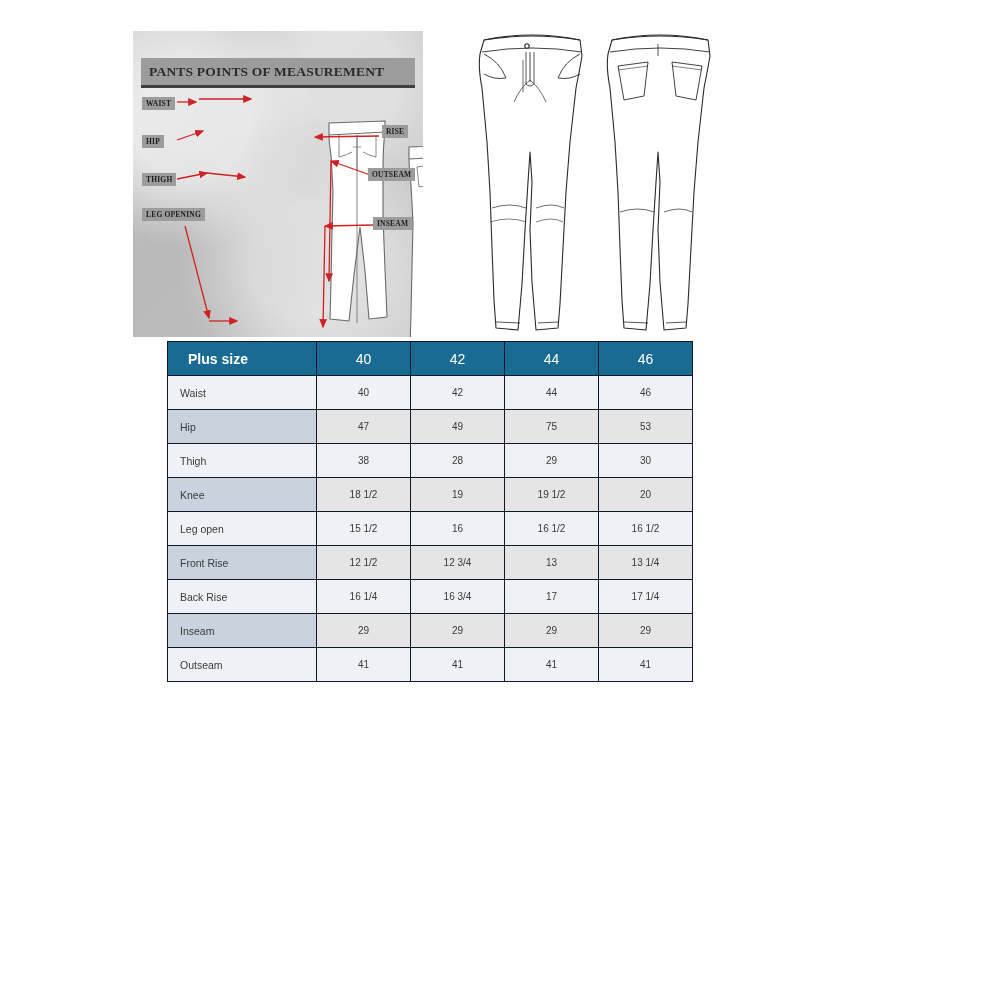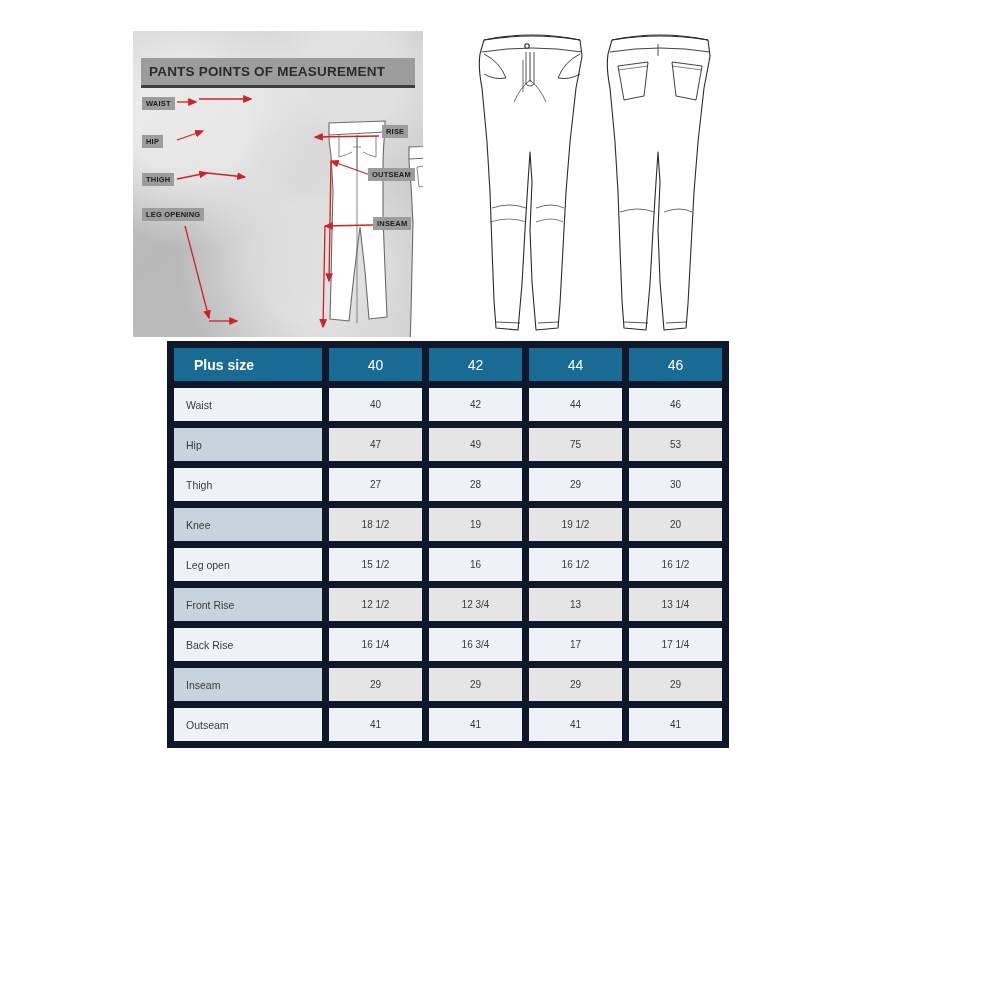--- a/index.html
+++ b/index.html
@@ -20,20 +20,21 @@
 
   
   #diagram-panel {
     position: absolute;
     left: 133px;
     top: 31px;
     width: 290px;
     height: 306px;
     background: #f0abfc;
     overflow: hidden;
+    font-family: Liberation Serif, serif;
   }
   #diagram-panel .texture {
     position: absolute;
     inset: 0;
     background:
       radial-gradient(circle at 20% 30%, rgba(255,255,255,0.55) 0 18%, rgba(255,255,255,0) 40%),
       radial-gradient(circle at 75% 15%, rgba(255,255,255,0.45) 0 14%, rgba(255,255,255,0) 36%),
       radial-gradient(circle at 60% 75%, rgba(255,255,255,0.40) 0 20%, rgba(255,255,255,0) 45%),
       radial-gradient(circle at 10% 85%, rgba(160,160,160,0.35) 0 18%, rgba(160,160,160,0) 42%),
       linear-gradient(140deg, #d6d6d6 0%, #c6c6c6 45%, #d2d2d2 100%);
@@ -76,21 +77,21 @@
   
   #size-table {
     position: absolute;
     left: 167px;
     top: 341px;
     border-collapse: collapse;
     font-size: 10.5px;
     color: #3a3a3a;
   }
   #size-table th, #size-table td {
-    border: 7px solid #0f172a;
+    border: 1px solid #0f172a;
     height: 33px;
     padding: 0;
   }
   #size-table thead th {
     background: #1a6b94;
     color: #ffffff;
     font-weight: bold;
   }
   #size-table thead th.first-col {
     text-align: left;
@@ -241,21 +242,21 @@
       </tr>
       <tr class="even">
         <td class="row-head">Hip</td>
         <td class="val">47</td>
         <td class="val">49</td>
         <td class="val">75</td>
         <td class="val">53</td>
       </tr>
       <tr class="odd">
         <td class="row-head">Thigh</td>
-        <td class="val">27</td>
+        <td class="val">38</td>
         <td class="val">28</td>
         <td class="val">29</td>
         <td class="val">30</td>
       </tr>
       <tr class="even">
         <td class="row-head">Knee</td>
         <td class="val">18 1/2</td>
         <td class="val">19</td>
         <td class="val">19 1/2</td>
         <td class="val">20</td>

